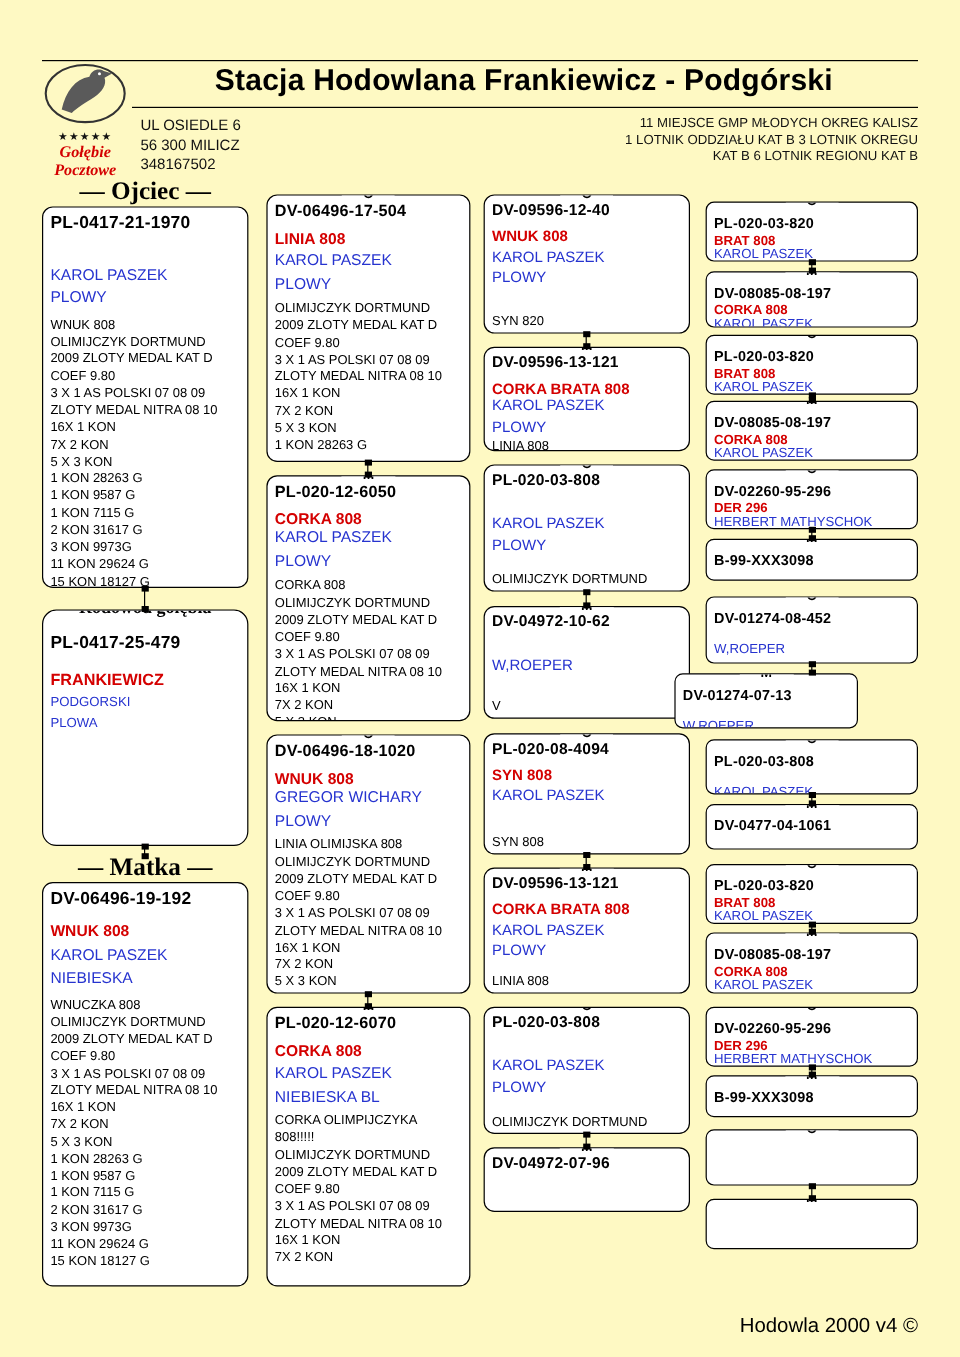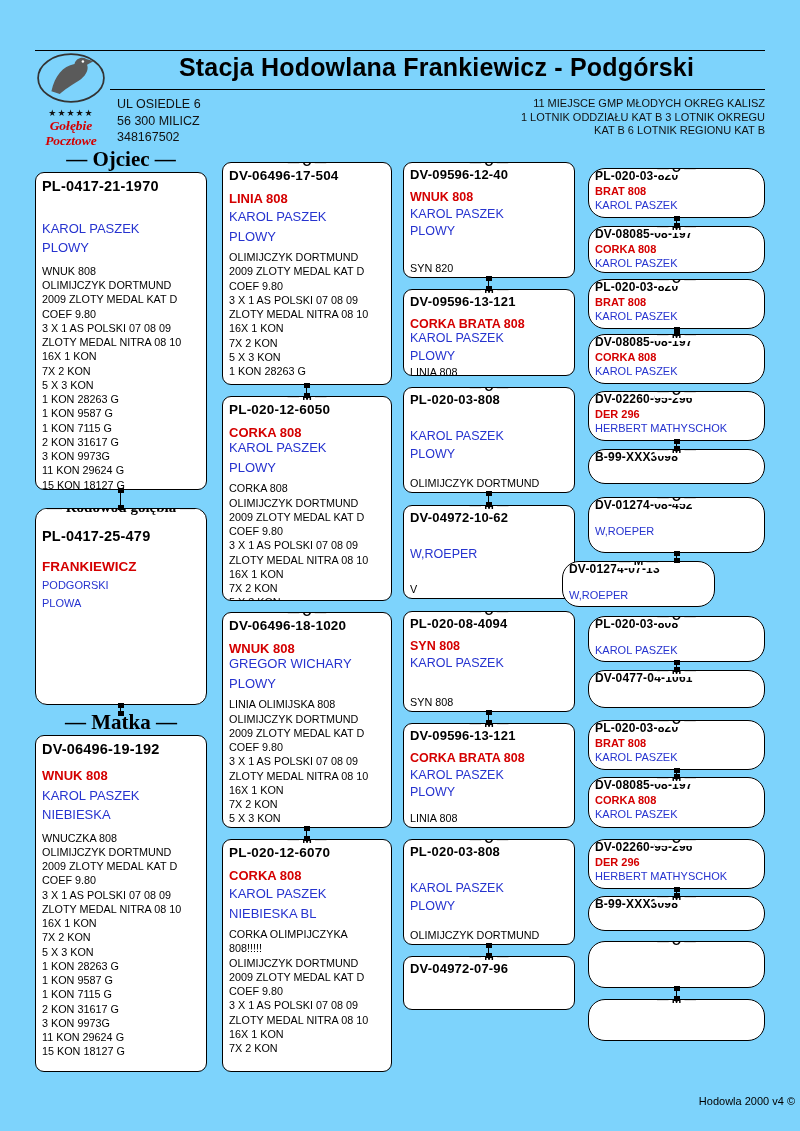--- a/index.html
+++ b/index.html
@@ -1,18 +1,18 @@
 <!DOCTYPE html>
 <html style="--red: #d40000; --blue: #2633cf;"><head>
 <meta charset="utf-8">
 <style>
   *{margin:0;padding:0;box-sizing:border-box}
   html,body{background:#fff}
   body{font-family:"Liberation Sans",sans-serif;color:#000;width:800px}
-  .page{position:relative;width:800px;height:1131px;background:#7dd3fc;overflow:hidden}
+  .page{position:relative;width:800px;height:1131px;background:#fef9c3;overflow:hidden}
 
   .hline{position:absolute;height:0;border-top:1.6px solid #000}
 
   .main-title{position:absolute;left:108px;top:53px;width:657px;text-align:center;
     font-size:25px;font-weight:700;letter-spacing:.2px}
 
   .logo{position:absolute;left:31px;top:52px;width:80px;text-align:center}
   .logo .stars{font-size:9px;letter-spacing:1px;line-height:10px;color:#111}
   .logo .logo-name{font-family:"Liberation Serif",serif;font-weight:700;font-style:italic;
     font-size:13.5px;line-height:15px;color:var(--red,#c42222)}
@@ -49,36 +49,36 @@
   .c1 .blue{font-size:13px;line-height:1.5;margin-bottom:2px}
 
   .c2 .ring{font-size:13.5px;margin-bottom:5px}
   .c2 .red{font-size:13px}
   .c2 .blue{font-size:13px;line-height:1.5}
 
   .c3 .ring{margin-bottom:5px}
   .c3 .blue{line-height:1.38}
   .c3 .details{margin-top:auto}
 
-  .c4{padding-top:0;border-radius:17px}
+  .c4{padding-top:10px;border-radius:7px}
   .c4 .ring{font-size:12px;line-height:1.25}
   .c4 .red{font-size:11px;line-height:1.3;min-height:1em}
   .c4 .blue{font-size:11px;line-height:1.3}
 
   .subject{border-radius:12px}
   .subject .ring{font-size:14.5px;margin-top:14px;margin-bottom:10px}
   .subject .red{font-size:13.5px;line-height:1.6}
   .subject .blue{font-size:11px;line-height:1.6}
 
   .vconn{position:absolute;width:0;border-left:1.6px solid #000}
   .vconn::before,.vconn::after{content:"";position:absolute;left:-3.5px;width:6px;height:5px;background:#000}
   .vconn::before{top:-2px}
   .vconn::after{bottom:-2px}
 
-  .footer{position:absolute;left:575px;top:1095px;width:220px;text-align:right;font-size:11px}
+  .footer{position:absolute;left:545px;top:1095px;width:220px;text-align:right;font-size:17px}
 </style>
 </head>
 <body>
 
 <div class="page">
 
   <div class="hline" style="left:35px;top:50px;width:730px"></div>
   <div class="main-title">Stacja Hodowlana Frankiewicz - Podgórski</div>
   <div class="hline" style="left:110px;top:89px;width:655px"></div>
 

